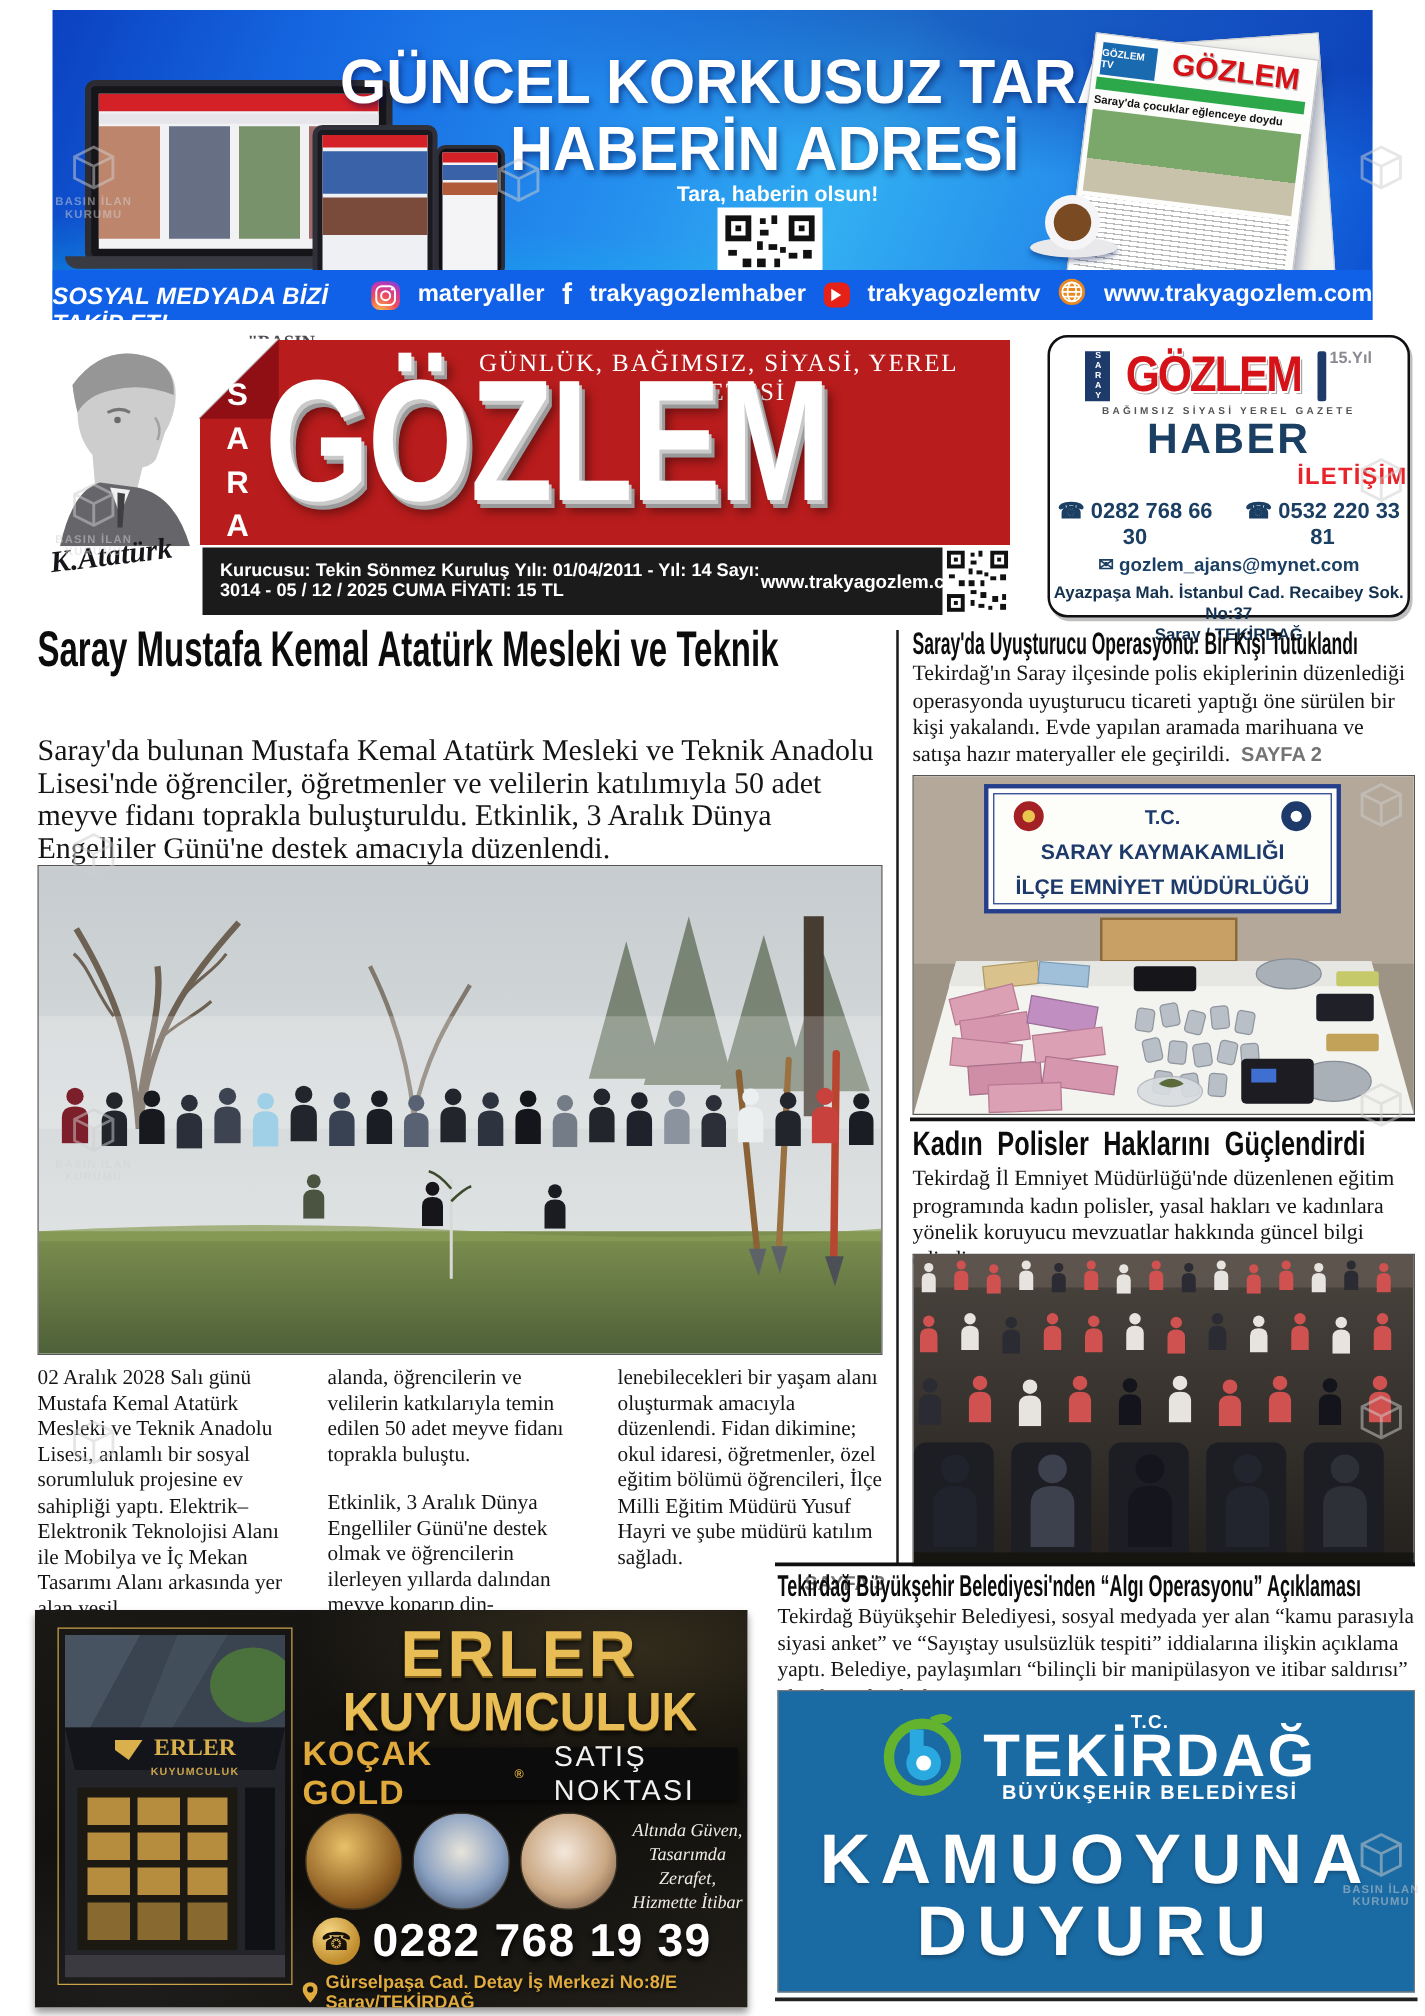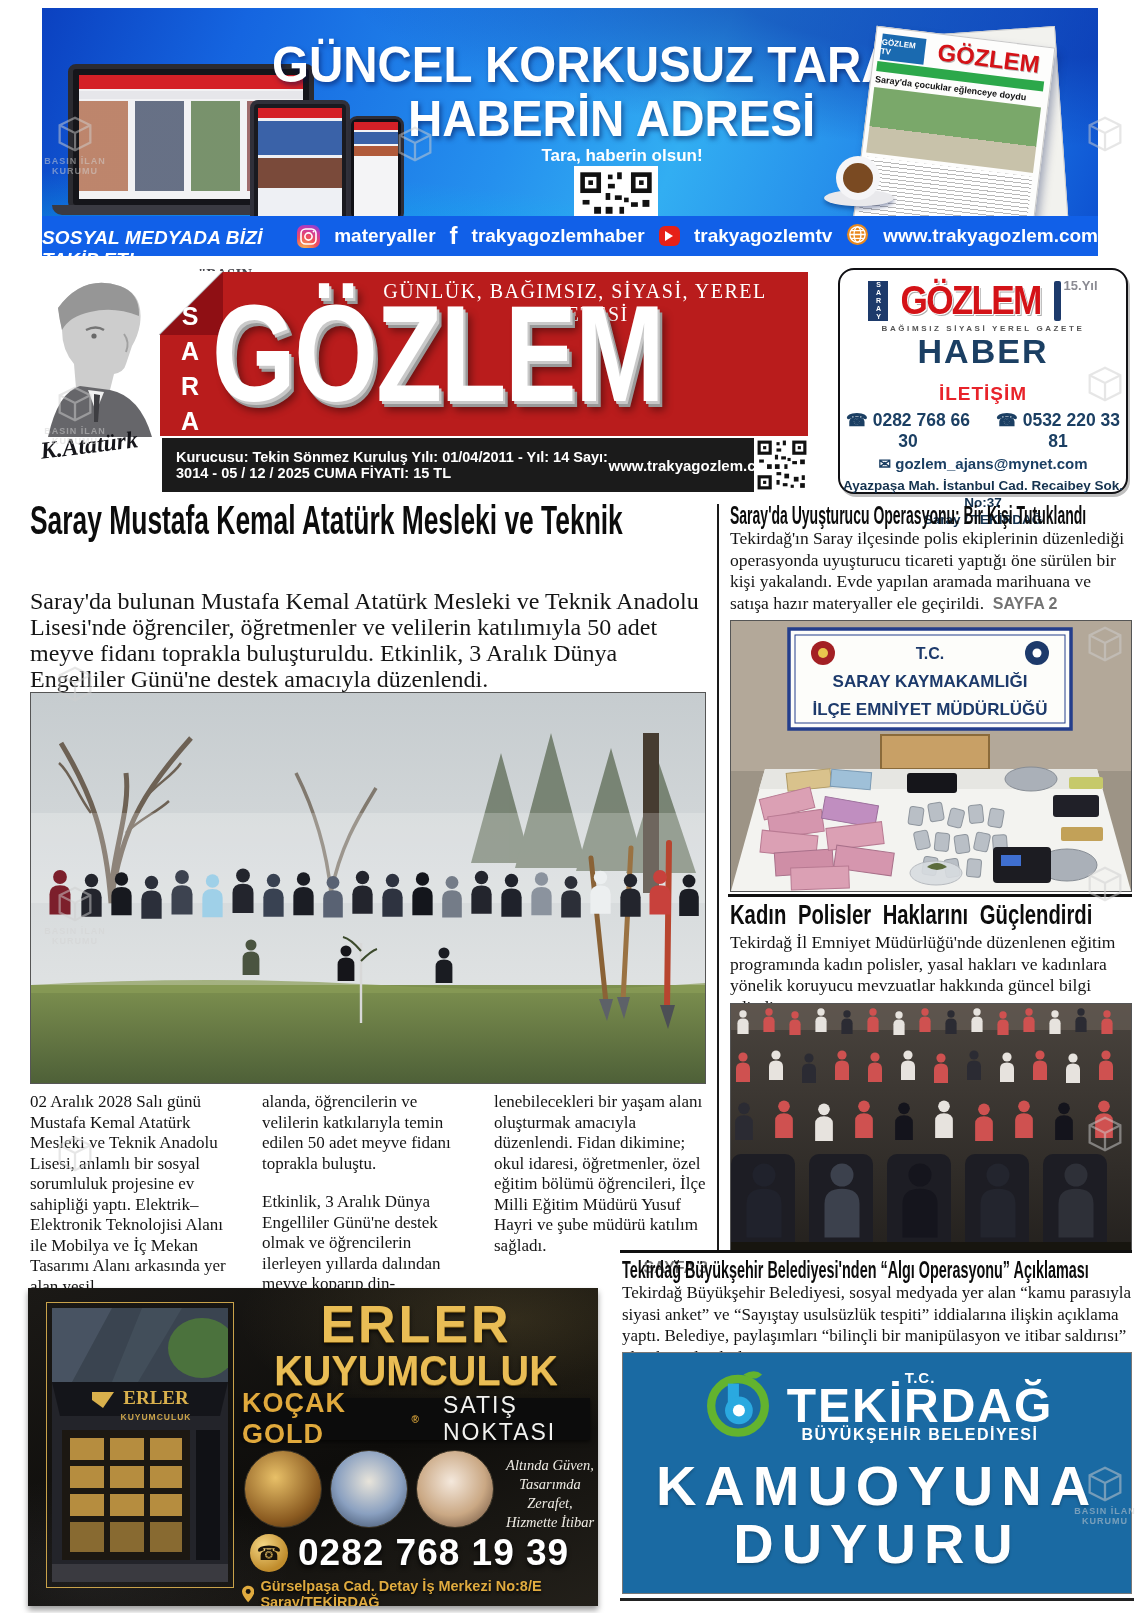--- a/index.html
+++ b/index.html
@@ -97,21 +97,21 @@
         border-radius:16px;box-shadow:2px 3px 0 rgba(0,0,0,.25);text-align:center;box-sizing:border-box;padding-top:8px;}
   .clogo{display:flex;align-items:center;justify-content:center;gap:3px;}
   .clogo .sv{width:20px;height:40px;background:#1d3a6b;color:#fff;font-size:7px;font-weight:800;
         writing-mode:vertical-rl;text-orientation:upright;display:flex;align-items:center;justify-content:center;letter-spacing:1px;}
   .clogo .gt{color:#d41217;font-weight:900;font-size:40px;letter-spacing:-2px;transform:scaleX(.88);transform-origin:center;
         text-shadow:1px 1px 0 #fff,2px 2px 0 #aaa;}
   .clogo .br{width:7px;height:40px;background:#1d3a6b;border-radius:2px;}
   .clogo .yr{color:#8a8a92;font-size:13px;font-weight:700;align-self:flex-start;}
   .csub{font-size:8px;letter-spacing:2.6px;color:#555;font-weight:700;margin-top:1px;}
   .chaber{color:#1b3f63;font-weight:900;font-size:34px;letter-spacing:2px;line-height:36px;}
-  .cilet{color:#e8232a;font-weight:900;font-size:19px;letter-spacing:1px;margin-top:14px;}
+  .cilet{color:#e8232a;font-weight:900;font-size:19px;letter-spacing:1px;margin-top:2px;text-align:right;}
   .cphones{display:flex;justify-content:center;gap:14px;color:#1b3f63;font-weight:800;font-size:17.5px;margin-top:5px;}
   .cmail{color:#1b3f63;font-weight:800;font-size:15px;margin-top:3px;}
   .caddr{color:#14324f;font-weight:800;font-size:13.5px;line-height:17px;margin-top:4px;}
 
   
   .hl-black{font-weight:900;color:#0c0c0c;}
   .lead-h{left:30px;top:500px;width:680px;}
   .lead-h .l1{font-size:40px;line-height:41px;}
   .lead-h .l2{font-size:40px;line-height:41px;}
   .standfirst{left:30px;top:588px;width:676px;font-size:24px;line-height:26px;color:#151515;}

